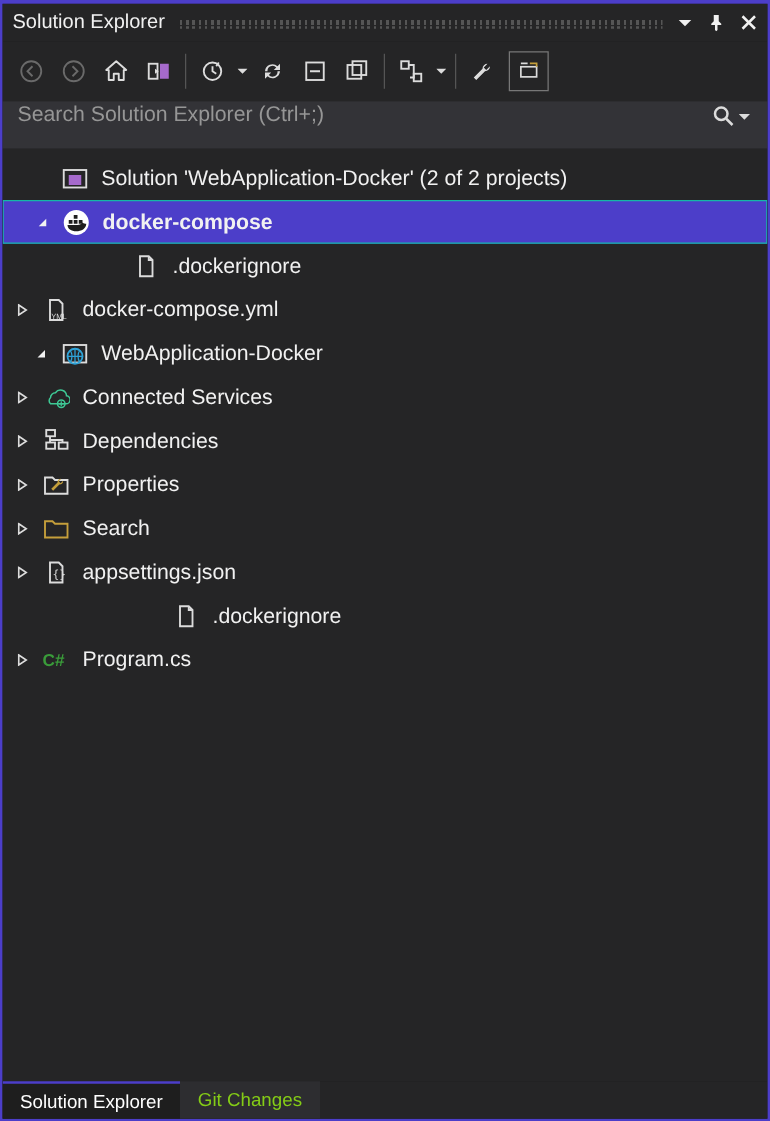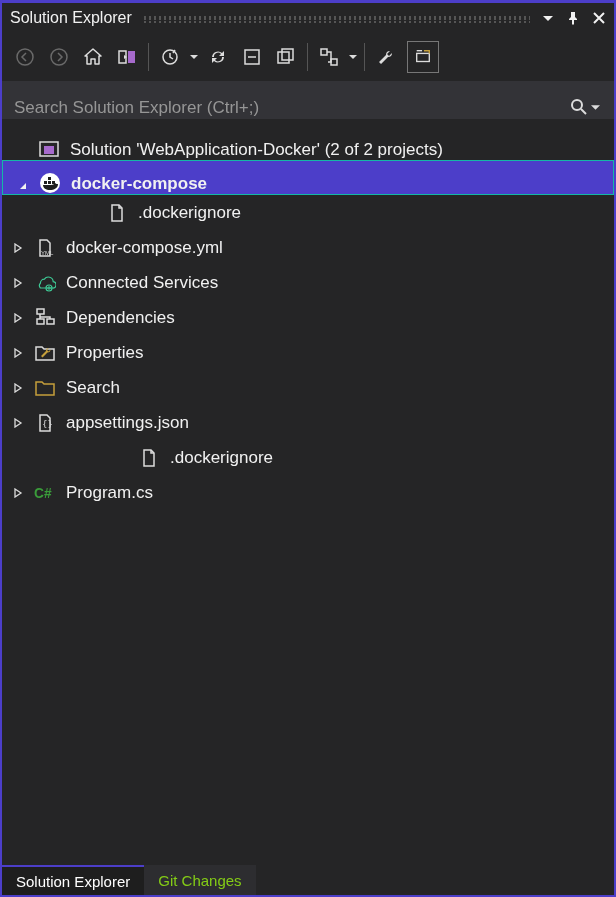--- a/index.html
+++ b/index.html
@@ -88,21 +88,21 @@
       align-items: center;
       justify-content: center;
       color: #dcdcdc;
     }
     
     
     .search-bar {
       height: 38px;
       background: #333337;
       display: flex;
-      align-items: flex-end;
+      align-items: flex-start;
       padding: 0 10px;
     }
     .search-input {
       flex: 1;
       background: transparent;
       border: none;
       outline: none;
       color: #b0b0b0;
       font-size: 17px;
       font-family: inherit;
@@ -152,21 +152,21 @@
       width: 22px;
       height: 22px;
       display: inline-flex;
       align-items: center;
       justify-content: center;
       margin-right: 10px;
       flex-shrink: 0;
     }
     .node-label { color: #f1f1f1; }
     
-    .indent-1 { padding-left: 12px; align-items: flex-end; }
+    .indent-1 { padding-left: 23px; }
     .indent-2 { }
     .indent-3 { padding-left: 80px; }
     .indent-4 { padding-left: 112px; }
     
     
     .bottom-tabs {
       height: 30px;
       background: #252526;
       display: flex;
       align-items: stretch;
@@ -354,20 +354,35 @@
     </span>
     <span class="node-icon">
       <svg width="20" height="20" viewBox="0 0 20 20">
           <path d="M5 2h7l3 3v13H5z" fill="none" stroke="#dcdcdc" stroke-width="1.5"></path>
           <text x="6" y="17" font-size="6" fill="#dcdcdc" font-family="sans-serif">YML</text>
         </svg>
     </span>
     <span class="node-label">docker-compose.yml</span>
   </div>
 
+  <div class="tree-row indent-1">
+    <span class="expander">
+      <svg width="10" height="10" viewBox="0 0 10 10">
+          <path d="M8 2v6H2z" fill="#f1f1f1"></path>
+        </svg>
+    </span>
+    <span class="node-icon">
+      <svg width="22" height="22" viewBox="0 0 22 22">
+          <rect x="2" y="4" width="18" height="14" fill="none" stroke="#dcdcdc" stroke-width="1.5"></rect>
+          <circle cx="11" cy="13" r="6" fill="none" stroke="#2ea3d8" stroke-width="1.5"></circle>
+          <path d="M5 13h12M11 7v12M7 8c2 3 2 7 0 10M15 8c-2 3-2 7 0 10" fill="none" stroke="#2ea3d8" stroke-width="1"></path>
+        </svg>
+    </span>
+    <span class="node-label">WebApplication-Docker</span>
+  </div>
 
   <div class="tree-row indent-2">
     <span class="expander">
       <svg width="10" height="10" viewBox="0 0 10 10">
           <path d="M2 1l6 4-6 4z" fill="none" stroke="#dcdcdc" stroke-width="1.3"></path>
         </svg>
     </span>
     <span class="node-icon">
       <svg width="22" height="22" viewBox="0 0 22 22">
           <path d="M6 13a5 5 0 015-5 6 6 0 0111 3 4 4 0 01-1 8H6a4 4 0 010-6z" fill="none" stroke="#3ec995" stroke-width="1.5" transform="scale(0.8) translate(2 1)"></path>

